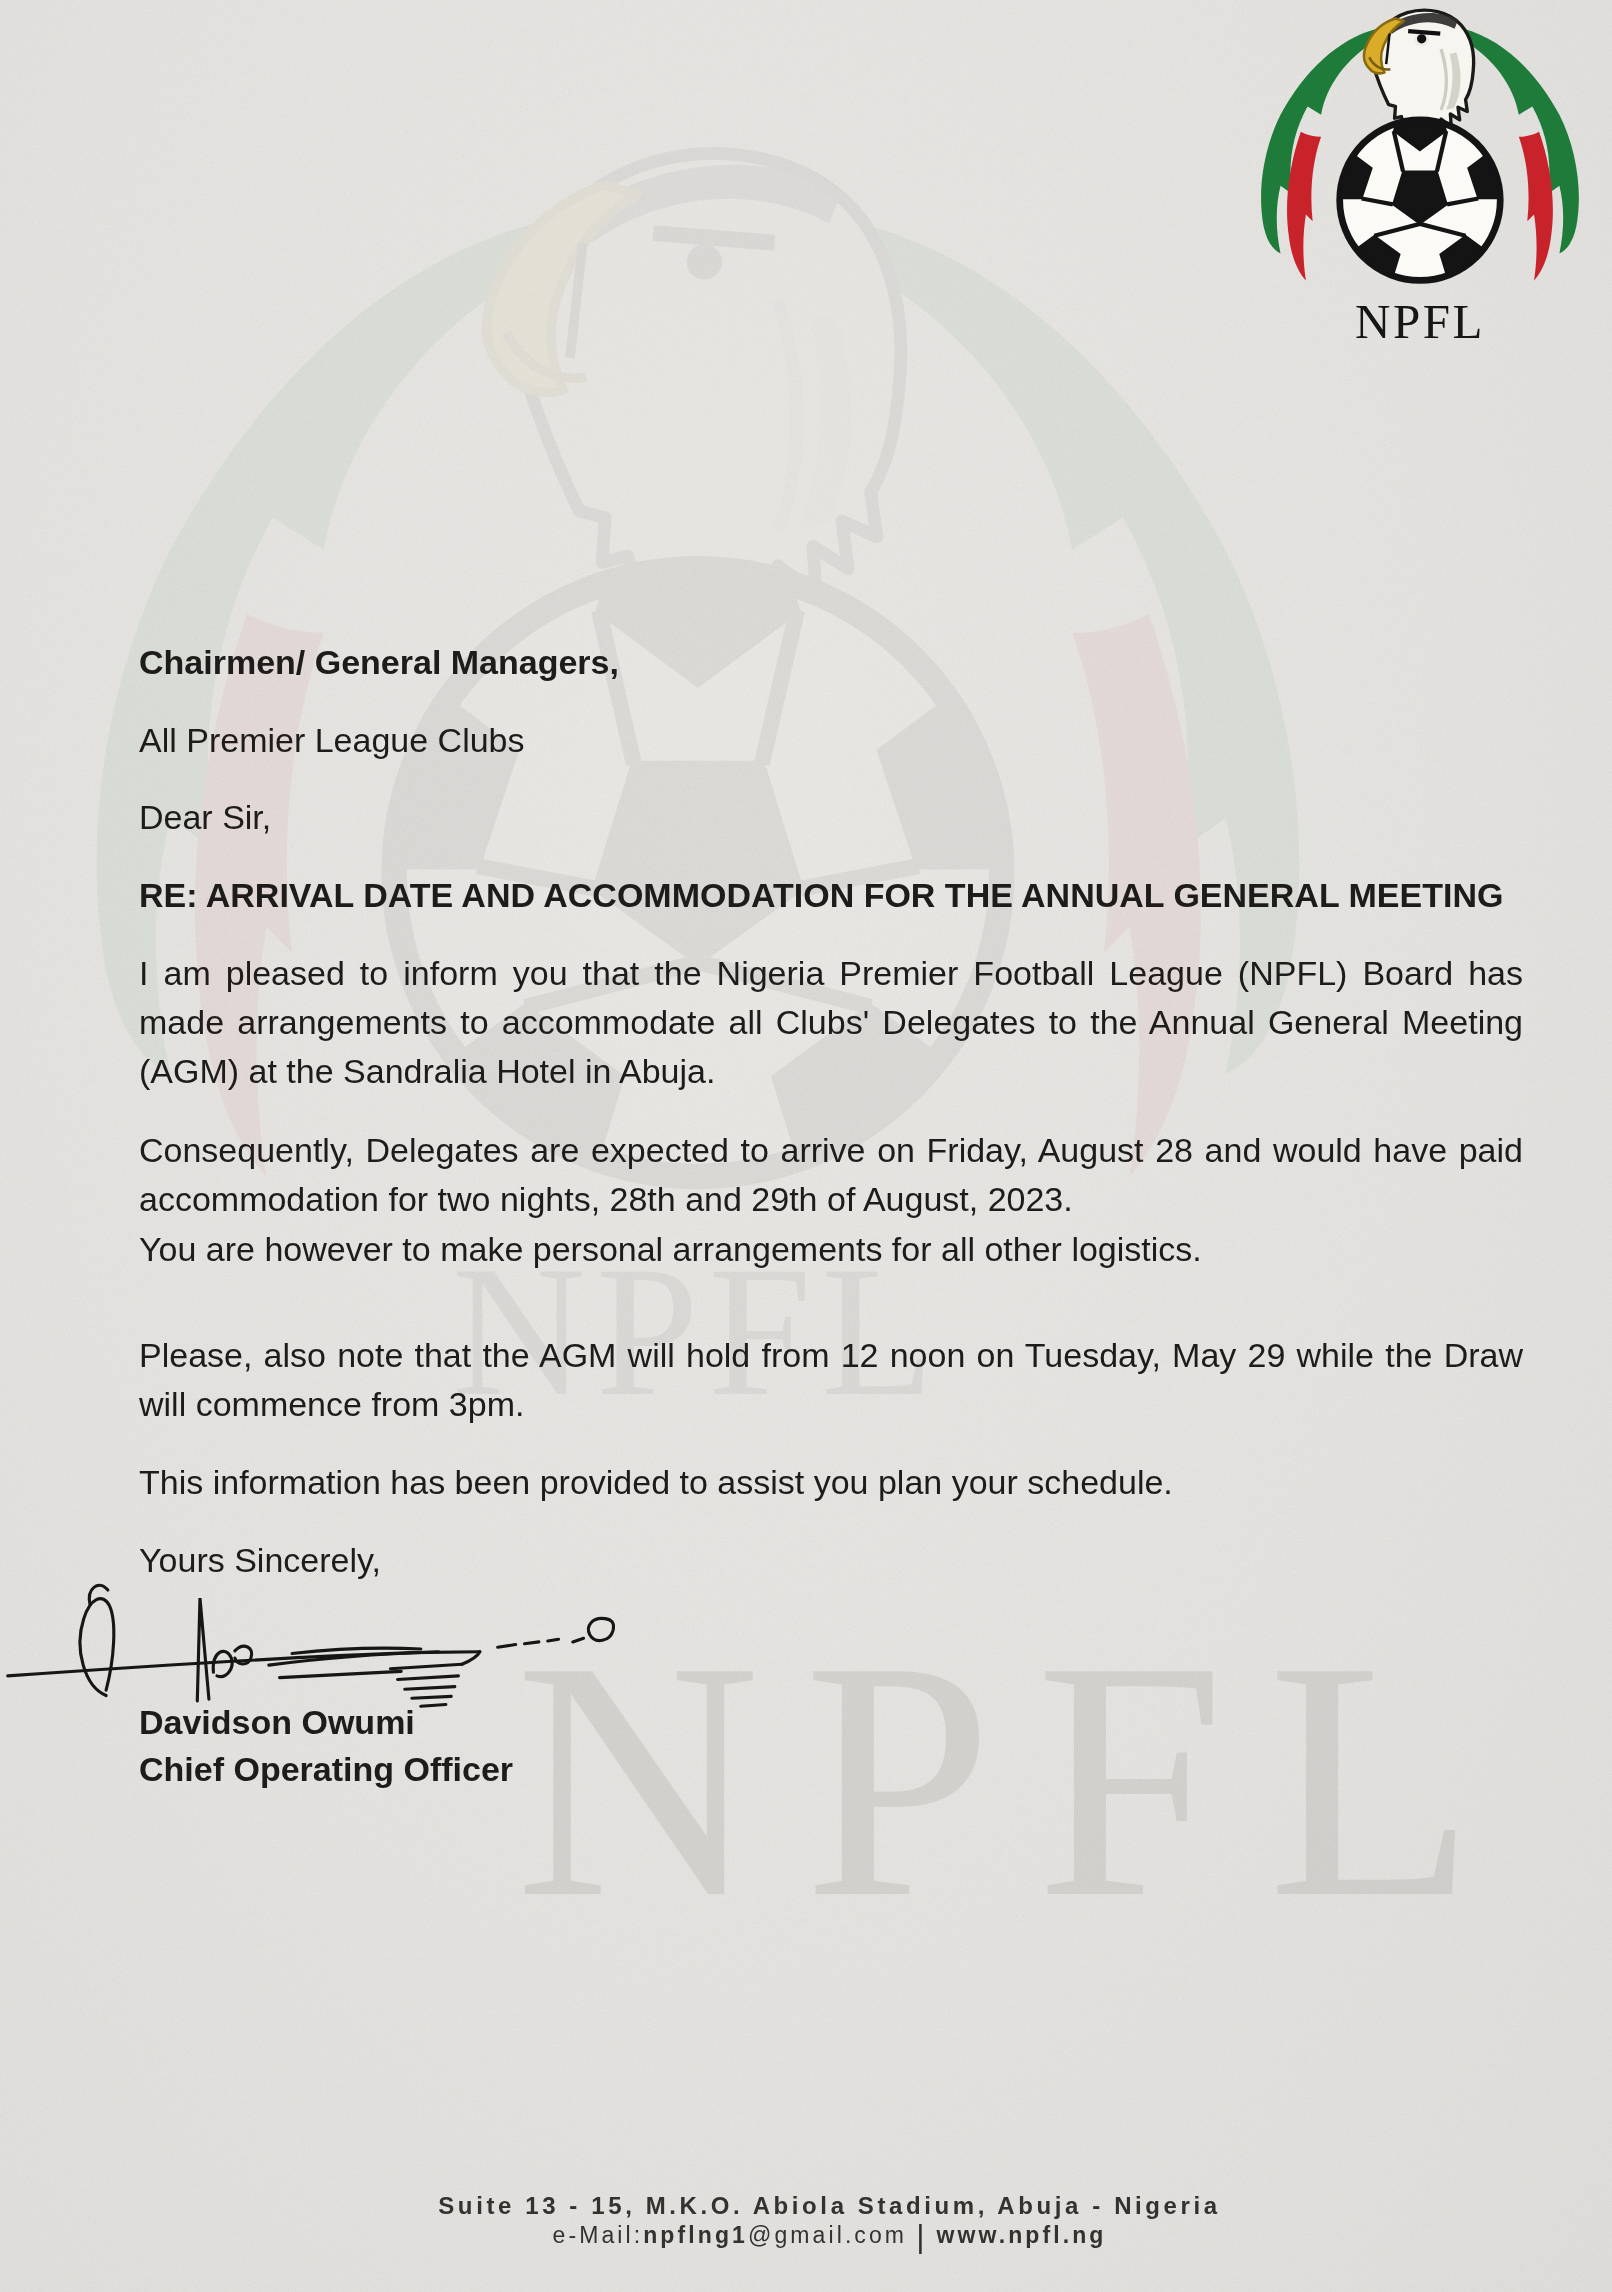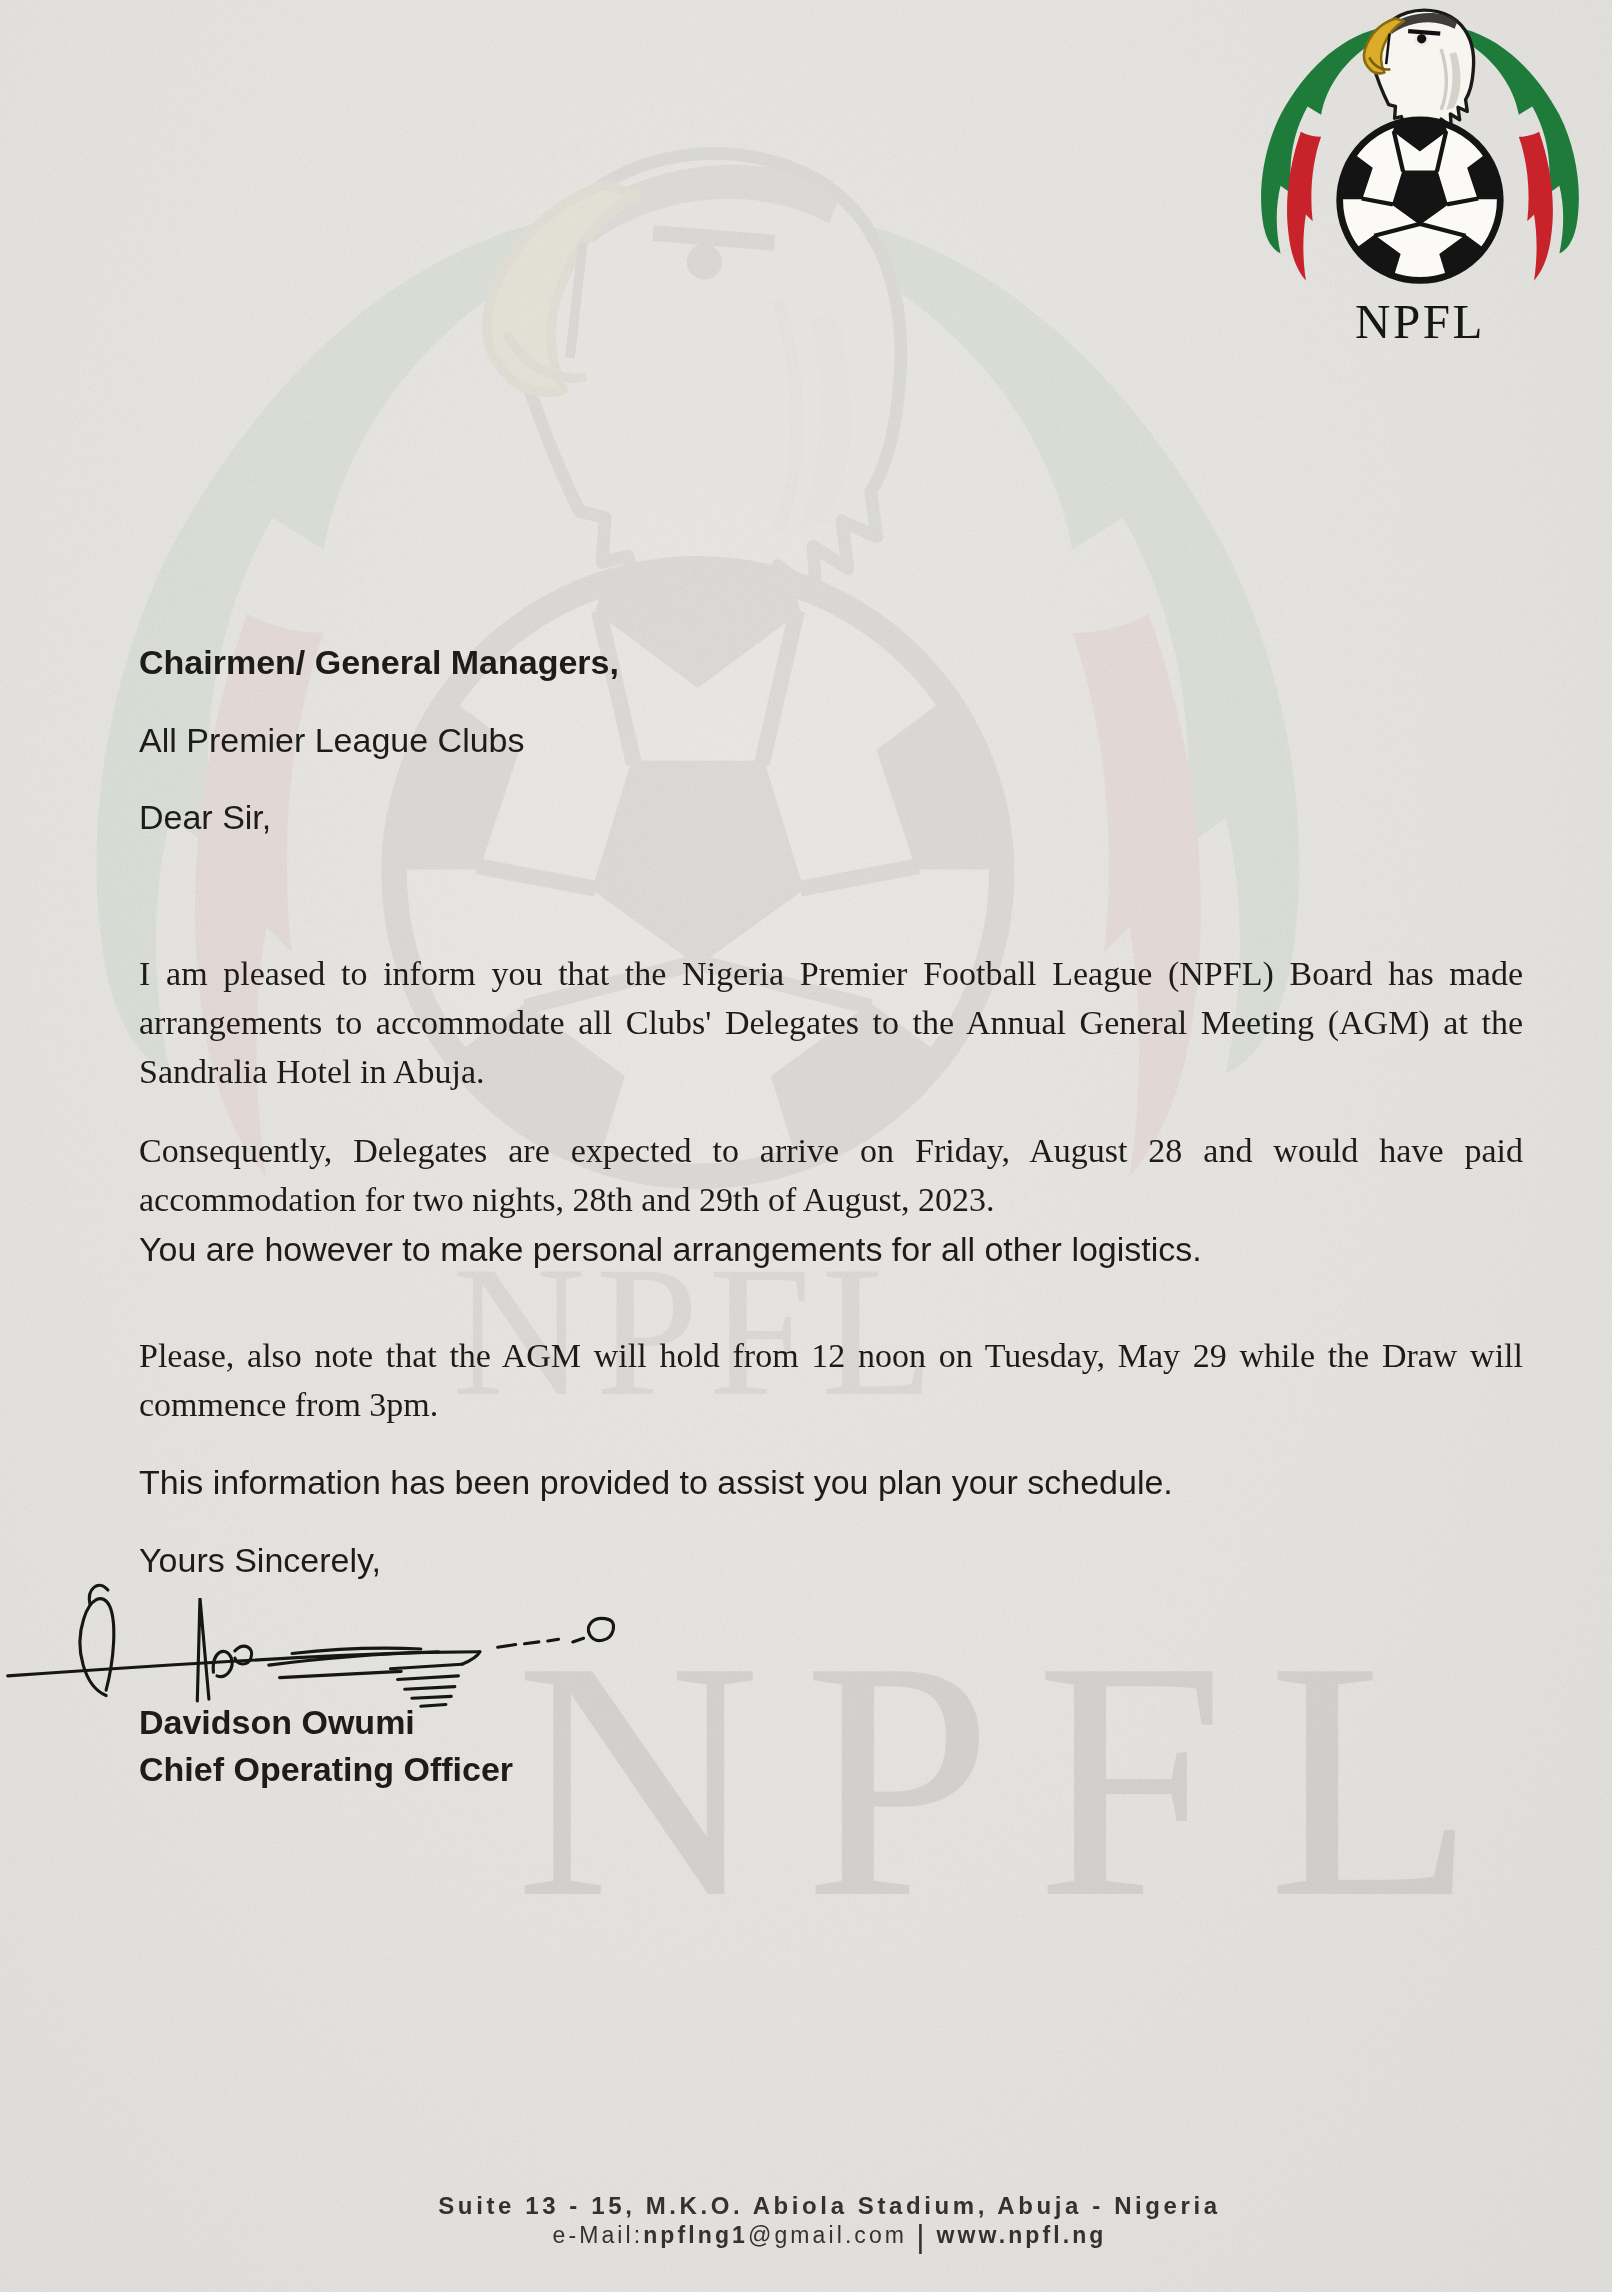--- a/index.html
+++ b/index.html
@@ -14,21 +14,21 @@
   .noise{position:absolute;left:0;top:0;width:100%;height:100%;z-index:1;pointer-events:none;}
   .ghost-logo{position:absolute;left:36px;top:134px;width:1343px;height:1279px;opacity:0.05;z-index:2;pointer-events:none;}
   .header-logo{position:absolute;left:1245px;top:5.4px;width:355px;height:338px;z-index:4;}
   .wm-text{
     position:absolute;left:515px;top:1610px;z-index:2;
     font-family:"Liberation Serif","DejaVu Serif",serif;
     font-size:340px;line-height:1;letter-spacing:43px;
     color:#6e6d67;opacity:0.14;pointer-events:none;white-space:nowrap;
   }
   .tblock{position:absolute;left:139px;width:1384px;font-size:34px;line-height:49px;z-index:5;}
-  .justified{text-align:justify;font-family:Liberation Serif, serif;}
+  .justified{text-align:justify;}
   .bold{font-weight:bold;}
   .bold-italic{font-weight:bold;}
   .sig{position:absolute;left:0;top:1565px;width:636px;height:152px;z-index:6;}
   .footer{position:absolute;left:0;top:2191px;width:100%;text-align:center;z-index:5;
           transform:translateX(23px);color:#33322f;}
   .footer-line1{font-size:24px;font-weight:bold;letter-spacing:3.6px;line-height:29.6px;}
   .footer-line2{font-size:23px;letter-spacing:3.1px;line-height:29.6px;font-weight:normal;}
   .footer-line2 .fb{font-weight:bold;}
   .footer-line2 .sep{font-weight:300;font-size:32px;vertical-align:-4.5px;padding:0 9px;}
   svg text.logo-word{
@@ -116,20 +116,21 @@
     <use href="#npfl-logo-art"></use>
   </svg>
 
 
   <div class="tblock bold" style="top:638px">Chairmen/ General Managers,</div>
 
   <div class="tblock" style="top:716px">All Premier League Clubs</div>
 
   <div class="tblock" style="top:793px">Dear Sir,</div>
 
+  <div class="tblock bold" style="top:871px">RE: ARRIVAL DATE AND ACCOMMODATION FOR THE ANNUAL GENERAL MEETING</div>
 
   <div class="tblock justified" style="top:949px">I am pleased to inform you that the Nigeria Premier Football League (NPFL) Board has made arrangements to accommodate all Clubs' Delegates to the Annual General Meeting (AGM) at the Sandralia Hotel in Abuja.</div>
 
   <div class="tblock justified" style="top:1126px">Consequently, Delegates are expected to arrive on Friday, August 28 and would have paid accommodation for two nights, 28th and 29th of August, 2023.</div>
 
   <div class="tblock" style="top:1225px">You are however to make personal arrangements for all other logistics.</div>
 
   <div class="tblock justified" style="top:1331px">Please, also note that the AGM will hold from 12 noon on Tuesday, May 29 while the Draw will commence from 3pm.</div>
 
   <div class="tblock" style="top:1458px">This information has been provided to assist you plan your schedule.</div>

